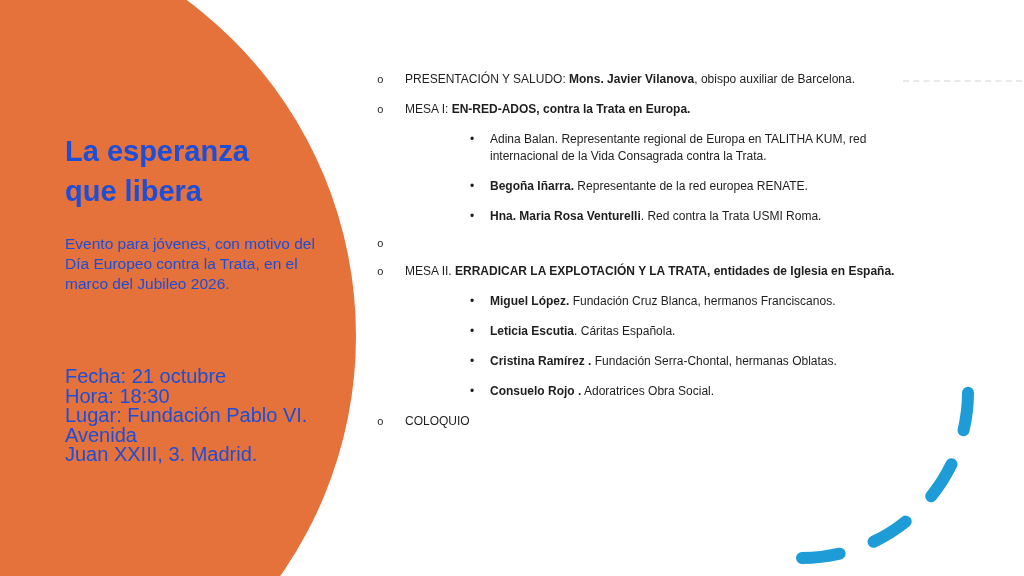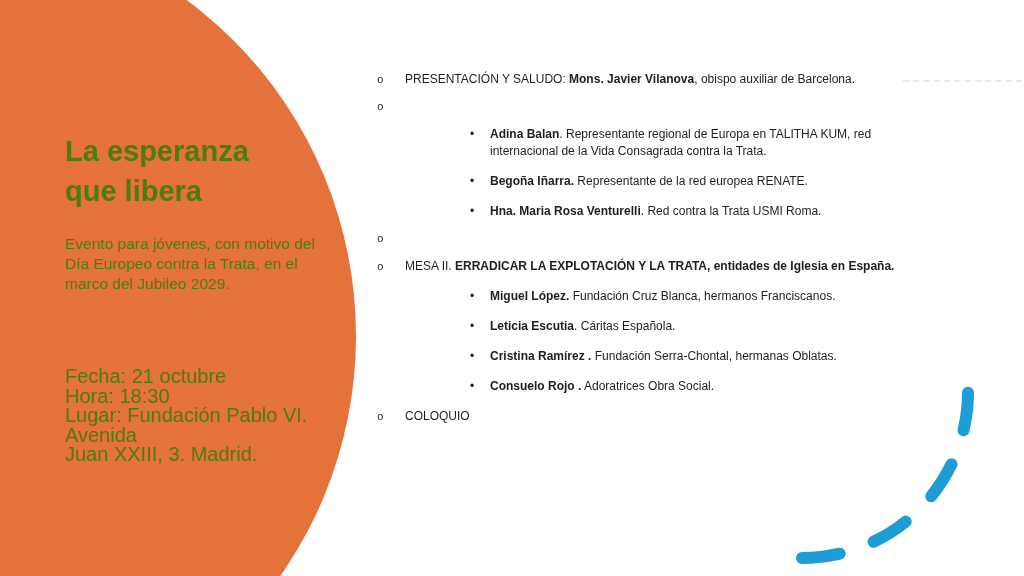--- a/index.html
+++ b/index.html
@@ -21,21 +21,21 @@
     position:absolute;
     left:-480px;top:-82px;
     width:836px;height:836px;
     border-radius:50%;
     background:var(--orange);
   }
   .left-panel{
     position:absolute;
     left:65px;top:131px;
     width:285px;
-    color:#4d7c0f;
+    color:#1d4ed8;
   }
   .slide-title{
     margin:0;
     font-size:29px;
     font-weight:700;
     line-height:40px;
     white-space:pre-line;
   }
   .slide-subtitle{
     margin:23px 0 0 0;
@@ -107,40 +107,41 @@
 
 <div class="slide">
 
   <div class="orange-circle"></div>
 
   <div class="left-panel">
     <h1 class="slide-title">La esperanza
 que libera</h1>
     <p class="slide-subtitle">Evento para jóvenes, con motivo del
 Día Europeo contra la Trata, en el
-marco del Jubileo 2029.</p>
+marco del Jubileo 2026.</p>
     <p class="event-details">Fecha: 21 octubre
 Hora: 18:30
 Lugar: Fundación Pablo VI. Avenida
 Juan XXIII, 3. Madrid.</p>
   </div>
 
   <div class="faint-divider"></div>
 
   <div class="agenda" id="agenda">
       <div class="row lvl1">
         <span class="marker">o</span>
         <p class="txt"><span>PRESENTACIÓN Y SALUDO: </span><span style="font-weight: 700;">Mons. Javier Vilanova</span><span>, obispo auxiliar de Barcelona.</span></p>
       </div>
       <div class="row lvl1">
         <span class="marker">o</span>
+        <p class="txt"><span>MESA I: </span><span style="font-weight: 700;">EN-RED-ADOS, contra la Trata en Europa.</span></p>
       </div>
       <div class="row lvl2">
         <span class="marker">•</span>
-        <p class="txt"><span style="font-weight: 700;">Adina Balan</span><span>. Representante regional de Europa en TALITHA KUM, red
+        <p class="txt"><span style="font-weight: 400;">Adina Balan</span><span>. Representante regional de Europa en TALITHA KUM, red
 internacional de la Vida Consagrada contra la Trata.</span></p>
       </div>
       <div class="row lvl2">
         <span class="marker">•</span>
         <p class="txt"><span style="font-weight: 700; text-align: center;">Begoña Iñarra.</span><span> Representante de la red europea RENATE.</span></p>
       </div>
       <div class="row lvl2">
         <span class="marker">•</span>
         <p class="txt"><span style="font-weight: 700;">Hna. Maria Rosa Venturelli</span><span>. Red contra la Trata USMI Roma.</span></p>
       </div>

